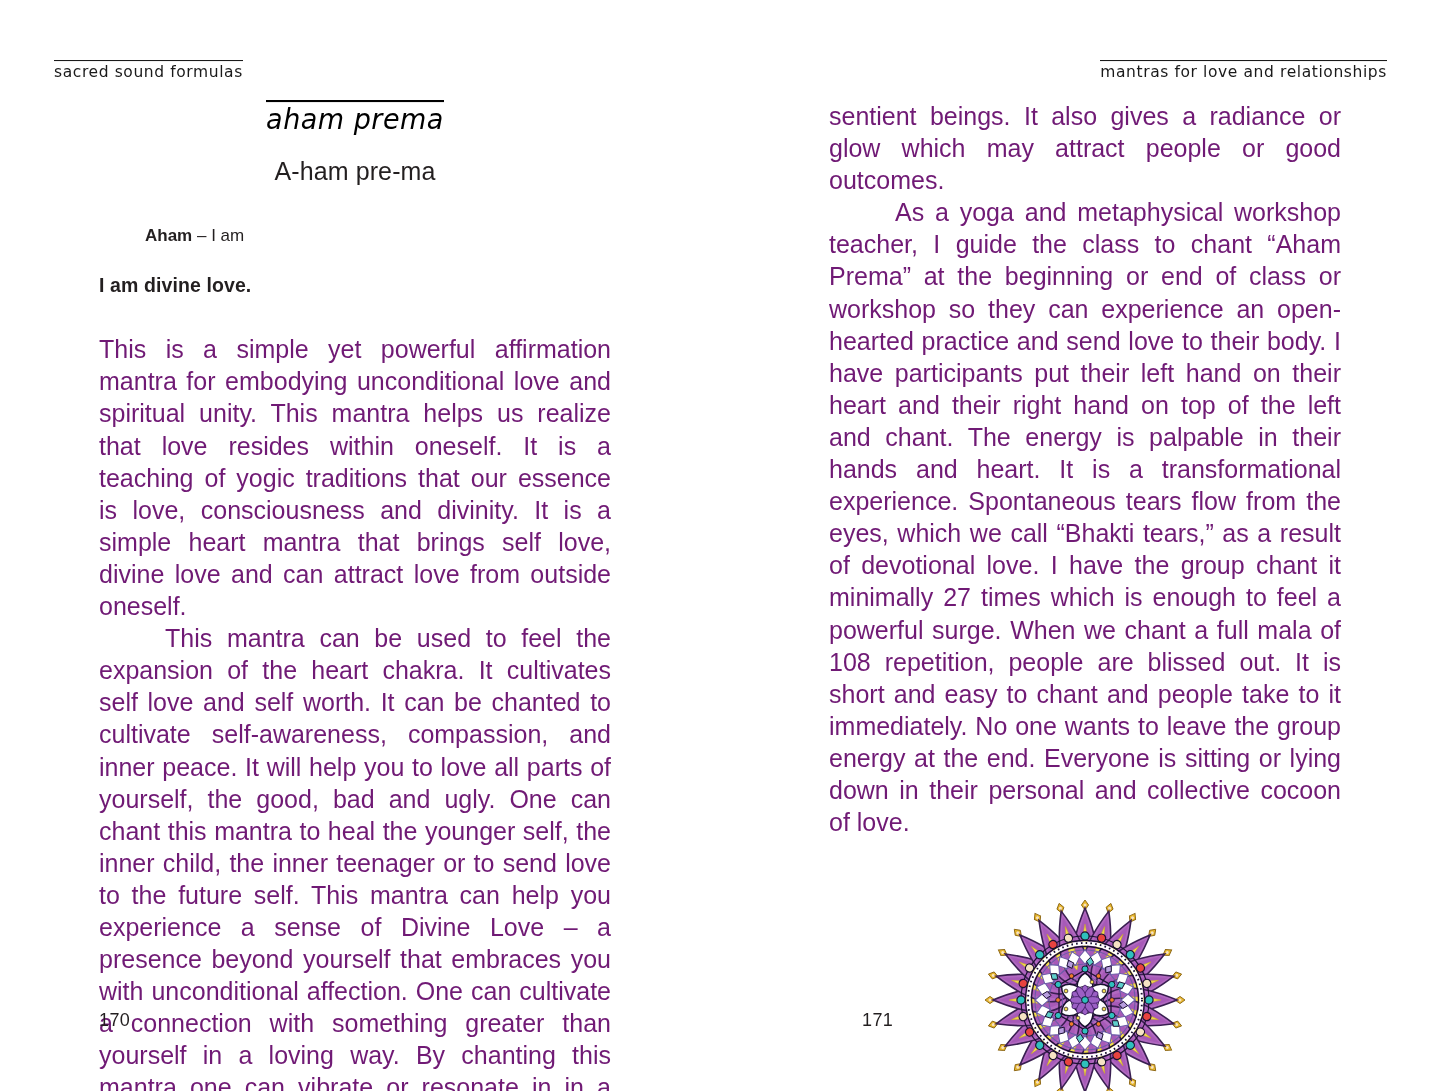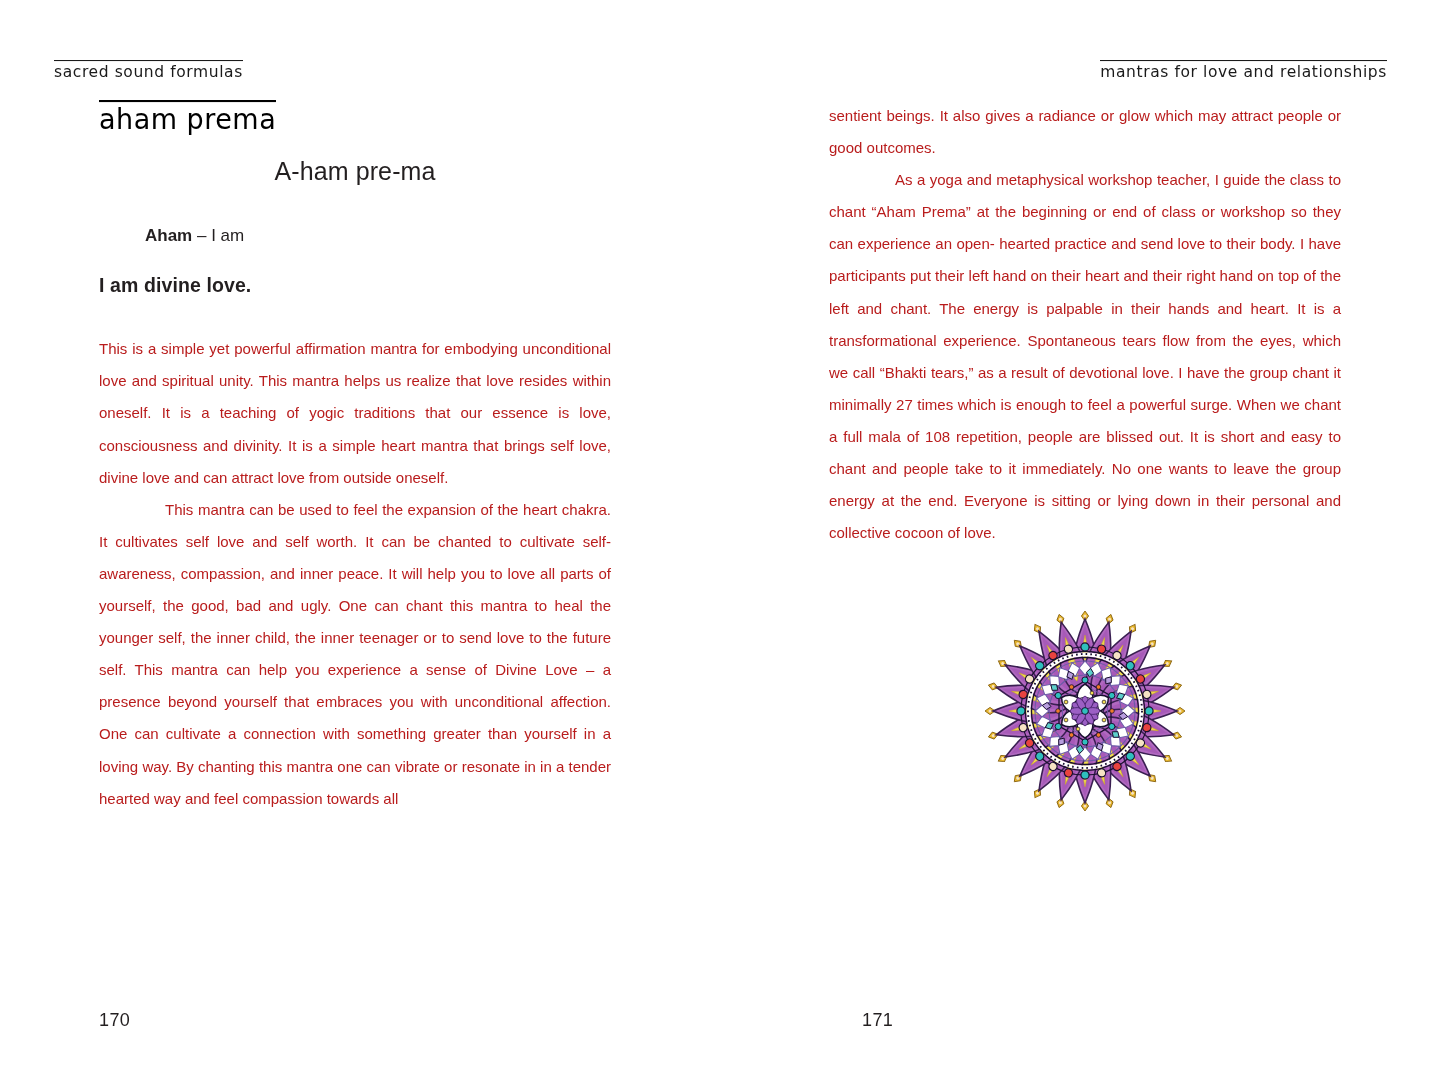--- a/index.html
+++ b/index.html
@@ -44,22 +44,24 @@
   .page {
     position: absolute;
     top: 100px;
     width: 512px;
   }
   #page-left  { left: 99px; }
   #page-right { left: 829px; }
 
   
   .mantra-title {
+    text-align: center;
     margin: 0 0 0 0;
     height: 46px;
+    font-style: italic;
   }
   .mantra-title .deva-title {
     display: inline-block;
     font-family: "DejaVu Sans", sans-serif;
     font-size: 27px;
     font-weight: 400;
     letter-spacing: 0.5px;
     color: #000;
     border-top: 2.1px solid #000;
     padding-top: 1px;
@@ -85,25 +87,25 @@
   .mantra-meaning {
     text-align: left;
     font-size: 19.5px;
     font-weight: 700;
     margin: 27px 0 0 0;
     letter-spacing: 0.1px;
   }
 
   
   .body-text {
-    font-size: 15px;
+    font-size: 25px;
     line-height: 32.1px;
     text-align: justify;
     text-justify: inter-word;
-    color: #b91c1c;
+    color: #701a75;
     margin: 0;
     -webkit-hyphens: none;
     hyphens: none;
   }
   .body-text.first { margin-top: 36px; }
   .body-text.indent { text-indent: 66px; }
   .body-text.last-line-left { text-align-last: left; }
 
   
   .mandala-wrap {

